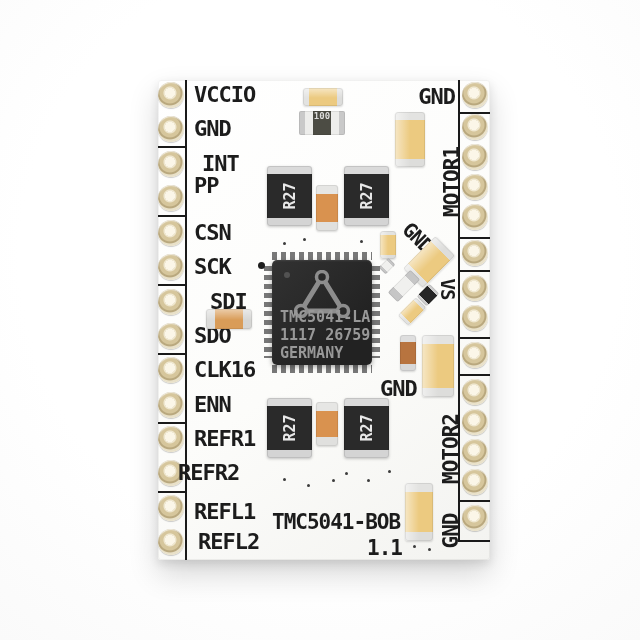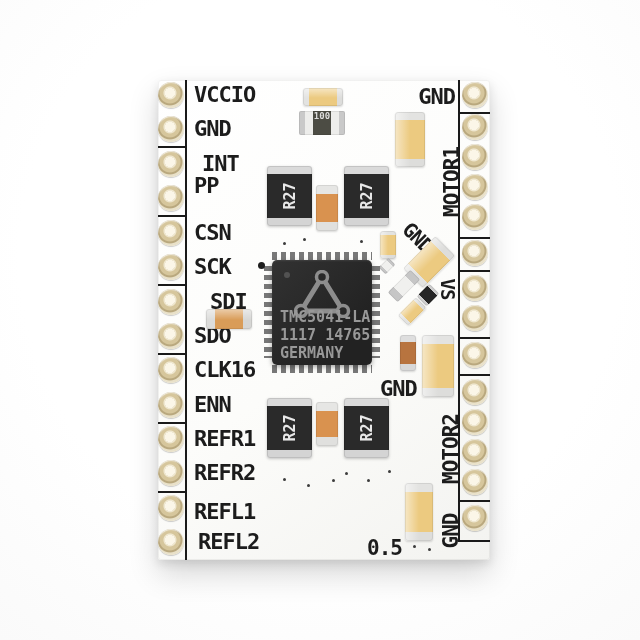--- a/index.html
+++ b/index.html
@@ -78,21 +78,21 @@
     <div class="lbl" style="left:36px;top:36px">GND</div>
     <div class="lbl" style="left:44px;top:71px">INT</div>
     <div class="lbl" style="left:36px;top:93px">PP</div>
     <div class="lbl" style="left:36px;top:140px">CSN</div>
     <div class="lbl" style="left:36px;top:174px">SCK</div>
     <div class="lbl" style="left:52px;top:209px">SDI</div>
     <div class="lbl" style="left:36px;top:243px">SDO</div>
     <div class="lbl" style="left:36px;top:277px">CLK16</div>
     <div class="lbl" style="left:36px;top:312px">ENN</div>
     <div class="lbl" style="left:36px;top:346px">REFR1</div>
-    <div class="lbl" style="left:36px;top:380px">REFR2</div>
+    <div class="lbl" style="left:20px;top:380px">REFR2</div>
     <div class="lbl" style="left:36px;top:419px">REFL1</div>
     <div class="lbl" style="left:40px;top:449px">REFL2</div>
 
     <div class="rcol"></div>
     <div class="tick r" style="top:32px"></div>
     <div class="tick r" style="top:157px"></div>
     <div class="tick r" style="top:190px"></div>
     <div class="tick r" style="top:257px"></div>
     <div class="tick r" style="top:294px"></div>
     <div class="tick r" style="top:420px"></div>
@@ -147,38 +147,39 @@
     <div class="dot" style="left:100px;top:182px;width:7px;height:7px;background:#1e1e1e"></div>
     <div class="chip-body">
       <div class="dot" style="left:12px;top:12px;width:6px;height:6px;background:#525252"></div>
       <svg width="60" height="48" viewBox="0 0 60 48" style="position:absolute;left:20px;top:10px">
         <path d="M30 7 L9 41 L51 41 Z" fill="none" stroke="#8d8d8d" stroke-width="5" stroke-linejoin="round"></path>
         <circle cx="30" cy="7" r="5.5" fill="#282828" stroke="#8d8d8d" stroke-width="3.5"></circle>
         <circle cx="9" cy="41" r="5.5" fill="#282828" stroke="#8d8d8d" stroke-width="3.5"></circle>
         <circle cx="51" cy="41" r="5.5" fill="#282828" stroke="#8d8d8d" stroke-width="3.5"></circle>
       </svg>
       <div class="chip-line" style="left:8px;top:50px">TMC5041-LA</div>
-      <div class="chip-line" style="left:8px;top:68px">1117 14765</div>
+      <div class="chip-line" style="left:8px;top:68px">1117 26759</div>
       <div class="chip-line" style="left:8px;top:86px">GERMANY</div>
     </div>
 
     <div class="cap-h" style="left:48px;top:229px;width:46px;height:20px;background:linear-gradient(180deg,rgba(255,255,255,.5),rgba(255,255,255,0) 55%),linear-gradient(90deg,#dcdcda 0 20%,#d99c58 20% 80%,#d6d6d4 80%)"></div>
     <div class="cap-v" style="left:242px;top:255px;width:16px;height:36px;background:linear-gradient(180deg,#dedede 0 20%,#b8743f 20% 80%,#d8d8d8 80%)"></div>
     <div class="cap-v" style="left:264px;top:255px;width:32px;height:62px"></div>
 
     <div class="rsense" style="left:109px;top:318px">
         <span>R27</span>
       </div>
     <div class="cap-or" style="left:158px;top:322px;width:22px;height:44px"></div>
     <div class="rsense" style="left:186px;top:318px">
         <span>R27</span>
       </div>
 
     <div class="cap-v" style="left:247px;top:403px;width:28px;height:58px"></div>
-    <div class="silk" style="left:209px;top:456px;font-size:21px">0.5</div>
+    <div class="silk" style="left:114px;top:430px;font-size:21px">TMC5041-BOB</div>
+    <div class="silk" style="left:209px;top:456px;font-size:21px">1.1</div>
 
     <div class="dot" style="left:125px;top:162px"></div>
     <div class="dot" style="left:145px;top:158px"></div>
     <div class="dot" style="left:202px;top:160px"></div>
     <div class="dot" style="left:187px;top:392px"></div>
     <div class="dot" style="left:209px;top:399px"></div>
     <div class="dot" style="left:230px;top:390px"></div>
     <div class="dot" style="left:125px;top:398px"></div>
     <div class="dot" style="left:149px;top:404px"></div>
     <div class="dot" style="left:174px;top:399px"></div>

